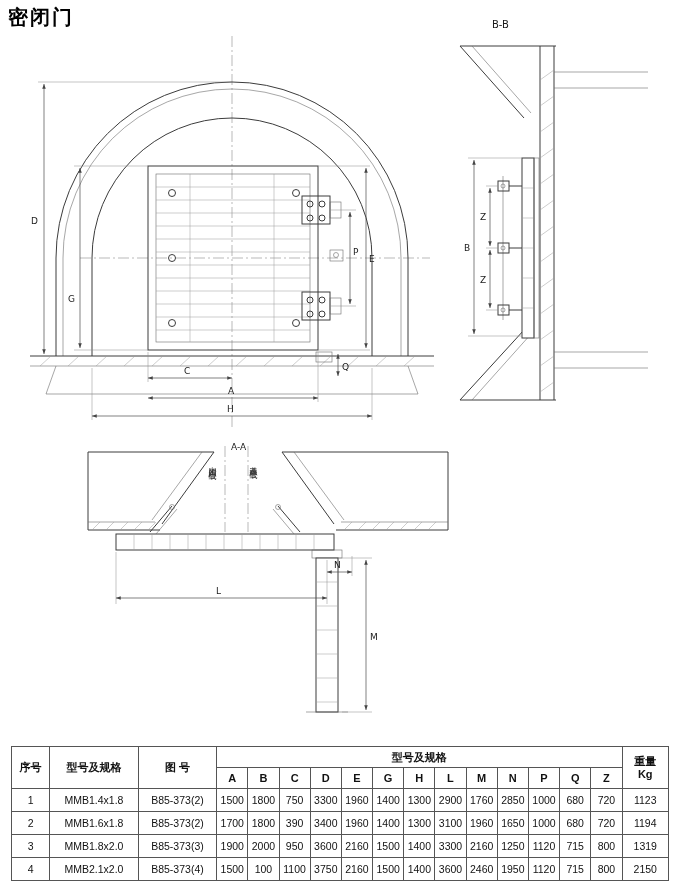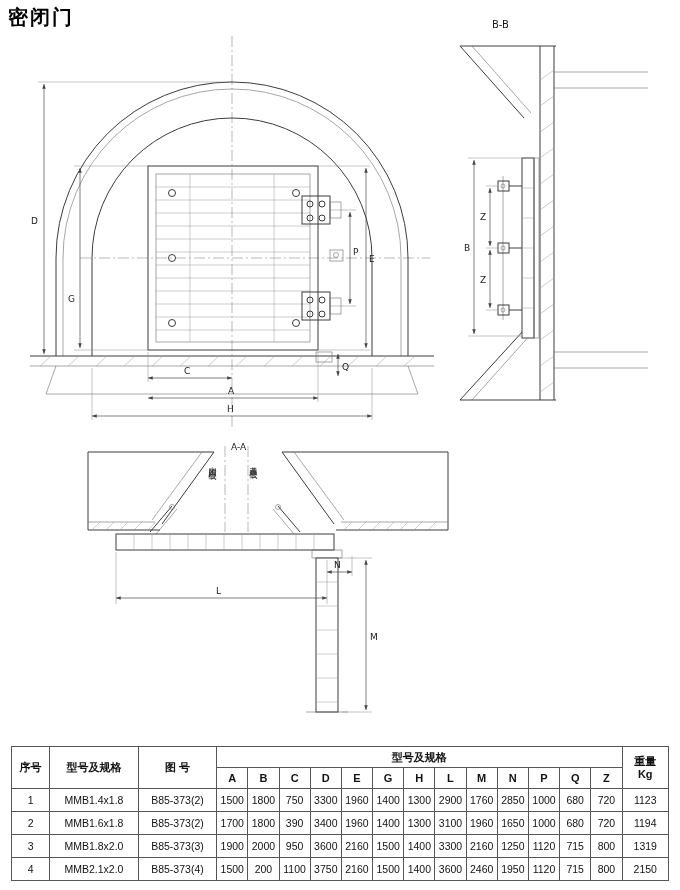--- a/index.html
+++ b/index.html
@@ -469,21 +469,21 @@
           <td>1120</td>
           <td>715</td>
           <td>800</td>
           <td>1319</td>
         </tr>
         <tr>
           <td>4</td>
           <td>MMB2.1x2.0</td>
           <td>B85-373(4)</td>
           <td>1500</td>
-          <td>200</td>
+          <td>100</td>
           <td>1100</td>
           <td>3750</td>
           <td>2160</td>
           <td>1500</td>
           <td>1400</td>
           <td>3600</td>
           <td>2460</td>
           <td>1950</td>
           <td>1120</td>
           <td>715</td>

